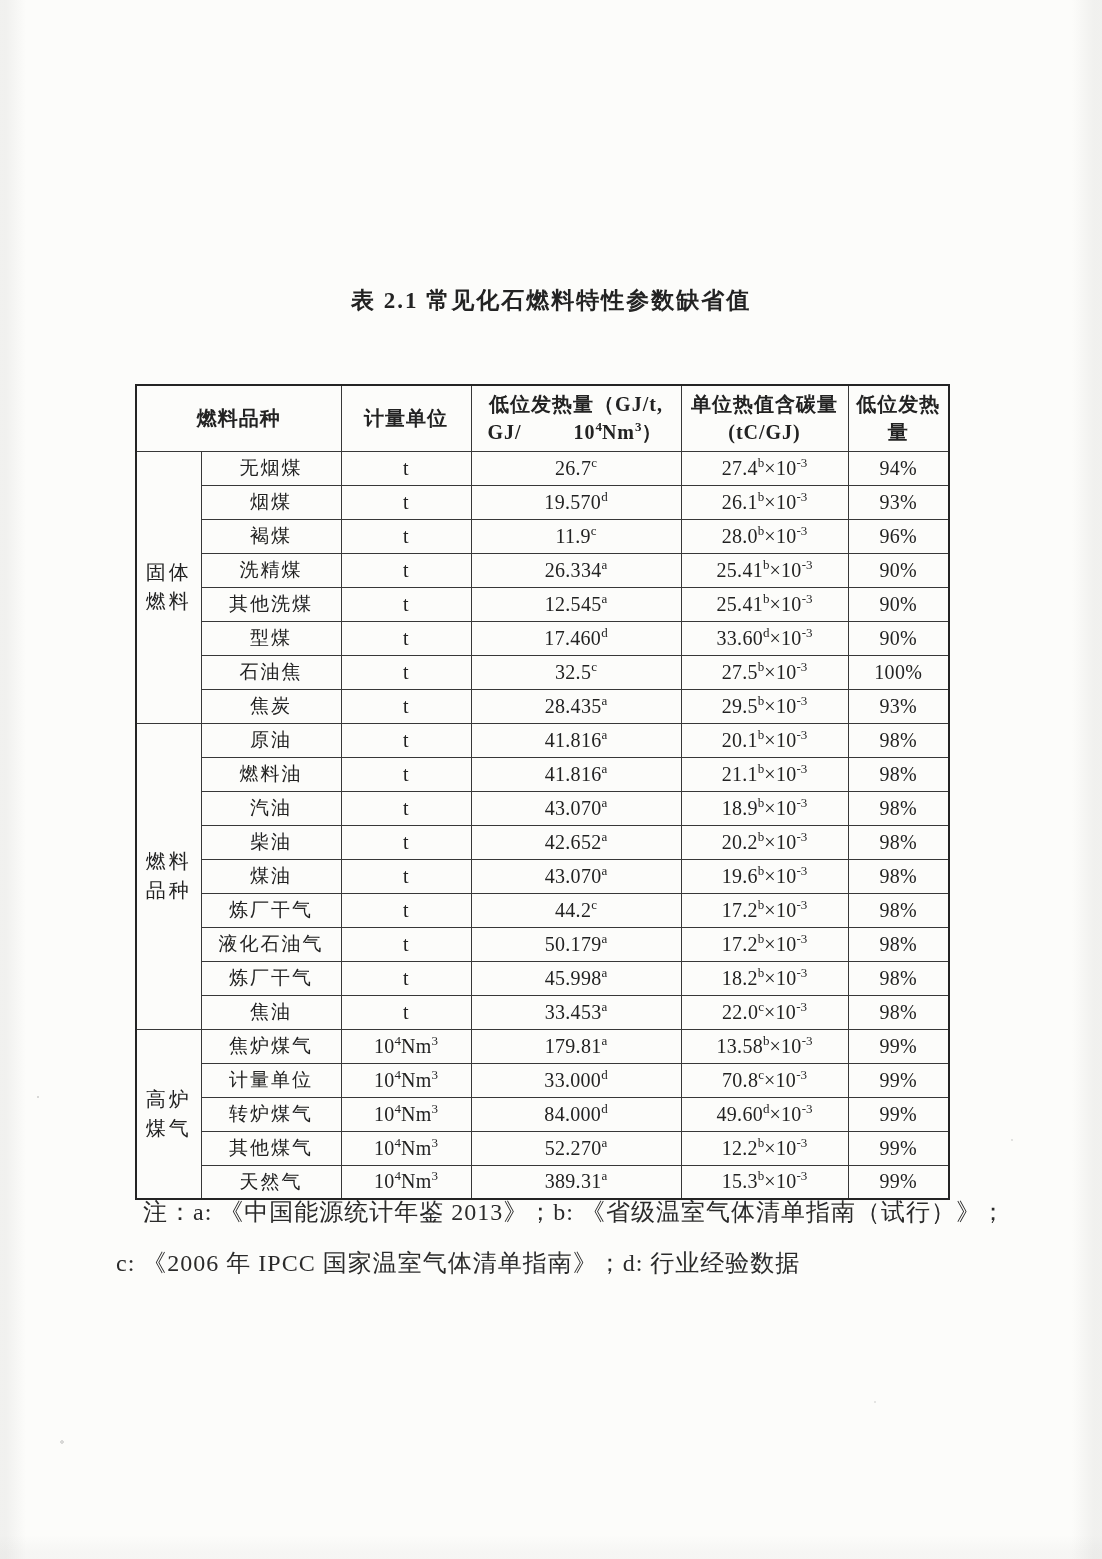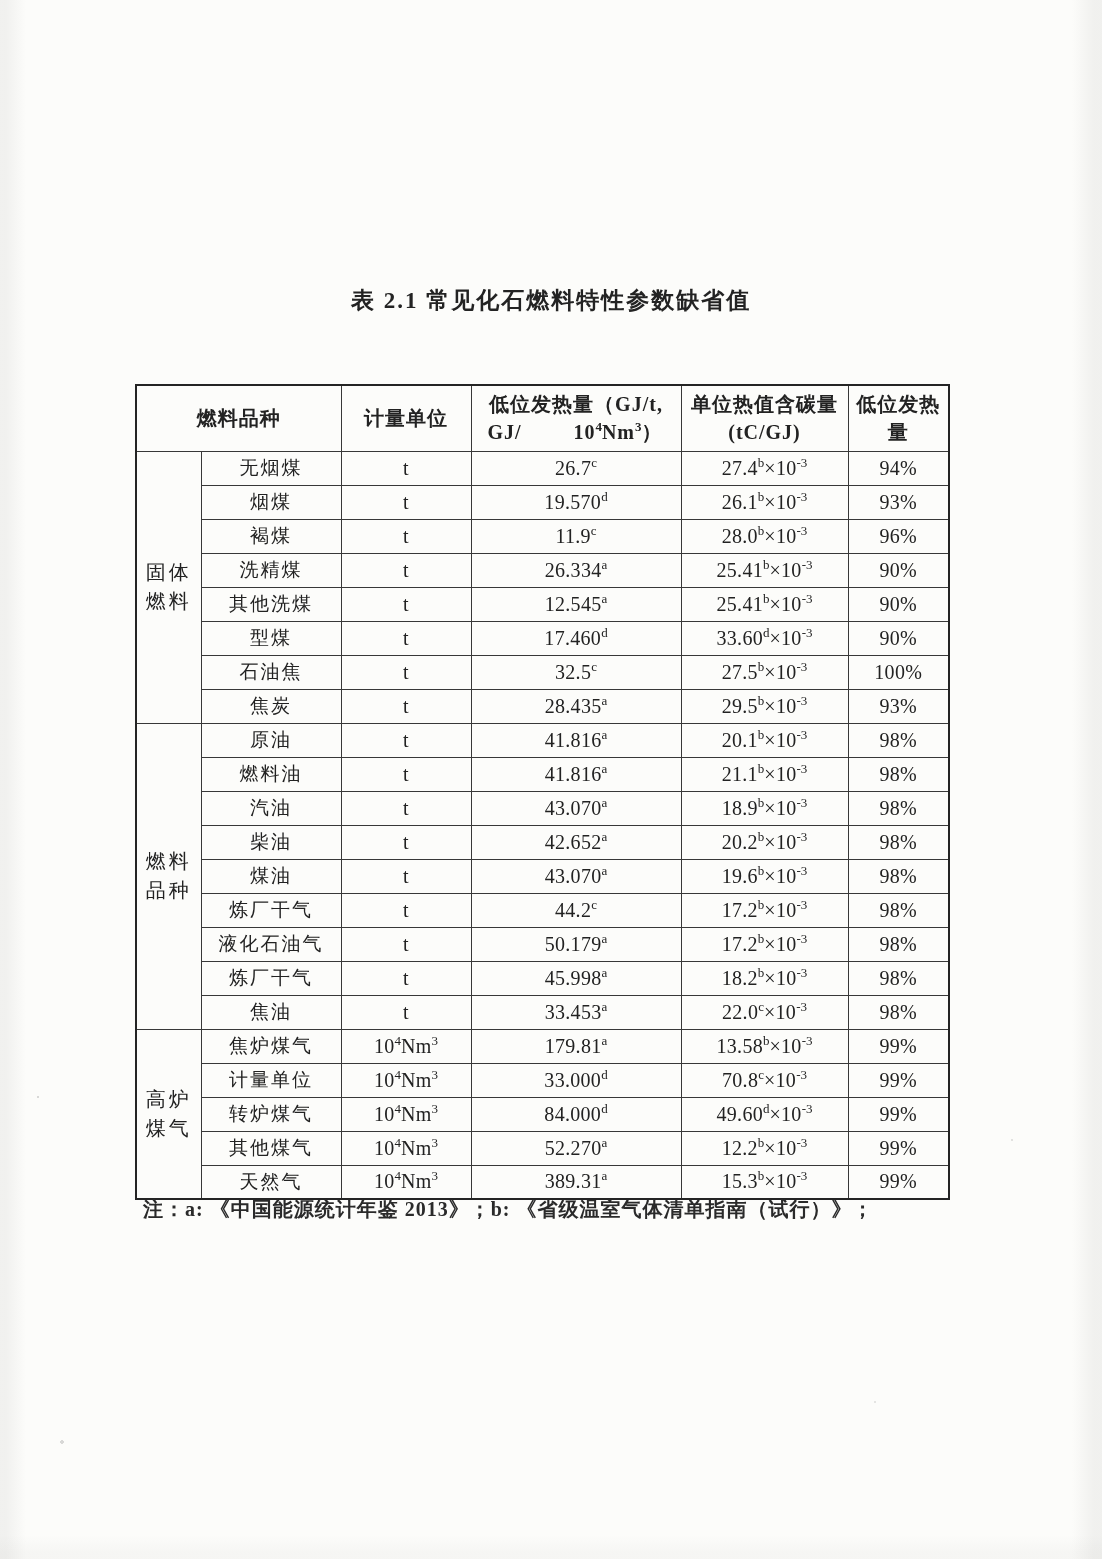--- a/index.html
+++ b/index.html
@@ -60,21 +60,21 @@
   td.group-cell{
     font-size:20px;letter-spacing:3px;line-height:1.45;
     padding:10px 8px;word-break:break-all;
   }
   td.fuel-name-cell{letter-spacing:2px;}
   td.unit-cell,td.heat-value-cell,td.carbon-value-cell,td.oxidation-rate-cell{
     font-size:20px;letter-spacing:.3px;
   }
   sup{font-size:13px;line-height:0;vertical-align:super;letter-spacing:0;}
   .note-line{
-    position:absolute;font-size:20px;letter-spacing:1px;color:#2a2a2a;white-space:nowrap;font-weight:bold;
+    position:absolute;font-size:24px;letter-spacing:1px;color:#2a2a2a;white-space:nowrap;
   }
   .note-line.l1{left:143px;top:1196px;}
   .note-line.l2{left:116px;top:1247px;}
 </style>
 </head>
 <body>
 
 <div class="page">
 
 
@@ -264,14 +264,15 @@
           <td class="fuel-name-cell">天然气</td>
           <td class="unit-cell">10<sup>4</sup>Nm<sup>3</sup></td>
           <td class="heat-value-cell">389.31<sup>a</sup></td>
           <td class="carbon-value-cell">15.3<sup>b</sup>×10<sup>-3</sup></td>
           <td class="oxidation-rate-cell">99%</td>
         </tr>
       </tbody>
   </table>
 
   <div class="note-line l1">注：a: 《中国能源统计年鉴 2013》；b: 《省级温室气体清单指南（试行）》；</div>
+  <div class="note-line l2">c: 《2006 年 IPCC 国家温室气体清单指南》；d: 行业经验数据</div>
 
 </div>
 
 </body></html>

